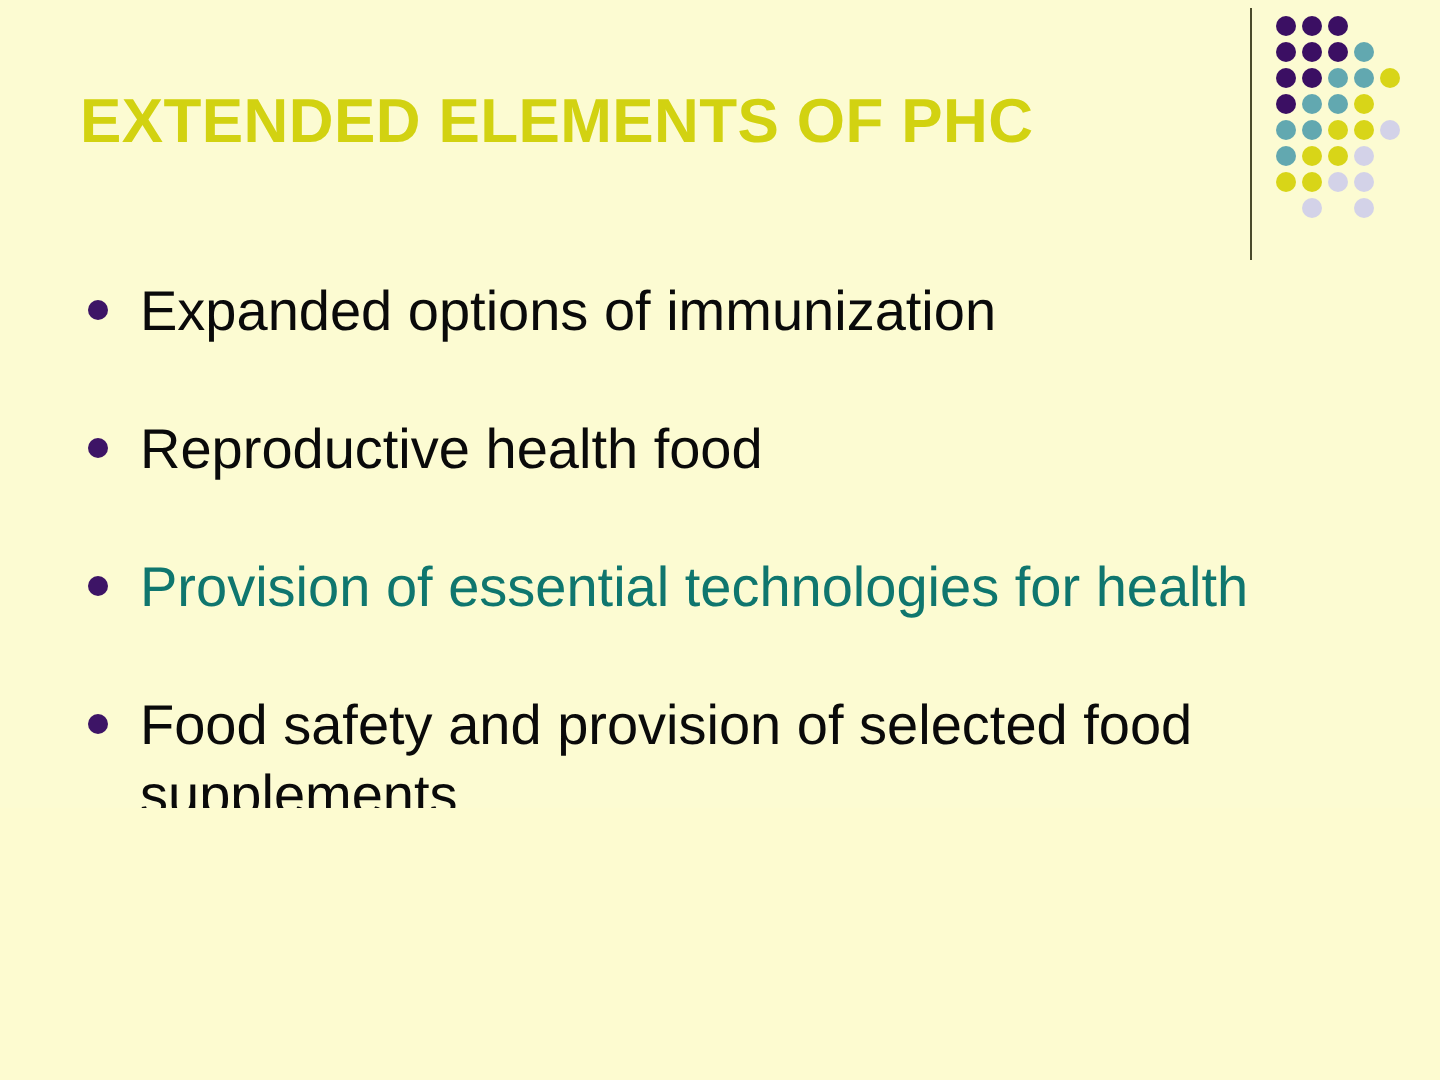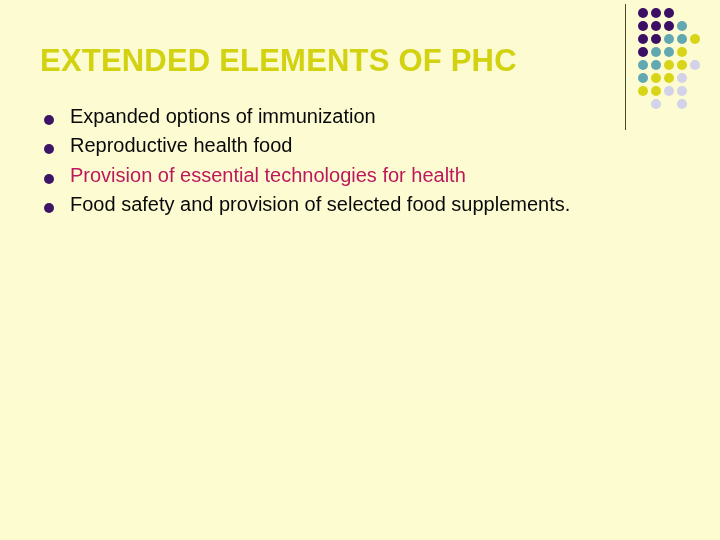--- a/index.html
+++ b/index.html
@@ -65,22 +65,23 @@
     width: 620px;
     margin: 0;
     padding: 0;
     list-style: none;
   }
   .bullet-row {
     position: relative;
     padding-left: 32px;
     margin-bottom: 5px;
     color: #0a0a0a;
-    font-size: 20px;
+    font-size: 28px;
     line-height: 1.22;
+    margin-top: 35px;
   }
   .bullet-mark {
     position: absolute;
     left: 6px;
     top: 11px;
     width: 10px;
     height: 10px;
     border-radius: 50%;
     background: #3d1466;
   }
@@ -133,21 +134,21 @@
 
   <ul class="body-list">
     <li class="bullet-row" style="color: rgb(10, 10, 10);">
       <span class="bullet-mark" style="background: rgb(61, 20, 102);"></span>
       <span class="bullet-text">Expanded options of immunization</span>
     </li>
     <li class="bullet-row" style="color: rgb(10, 10, 10);">
       <span class="bullet-mark" style="background: rgb(61, 20, 102);"></span>
       <span class="bullet-text">Reproductive health food</span>
     </li>
-    <li class="bullet-row" style="color: #be185d;">
+    <li class="bullet-row" style="color: #0f766e;">
       <span class="bullet-mark" style="background: rgb(61, 20, 102);"></span>
       <span class="bullet-text">Provision of essential technologies for health</span>
     </li>
     <li class="bullet-row" style="color: rgb(10, 10, 10);">
       <span class="bullet-mark" style="background: rgb(61, 20, 102);"></span>
       <span class="bullet-text">Food safety and provision of selected food supplements.</span>
     </li>
   </ul>
 
 </div>

